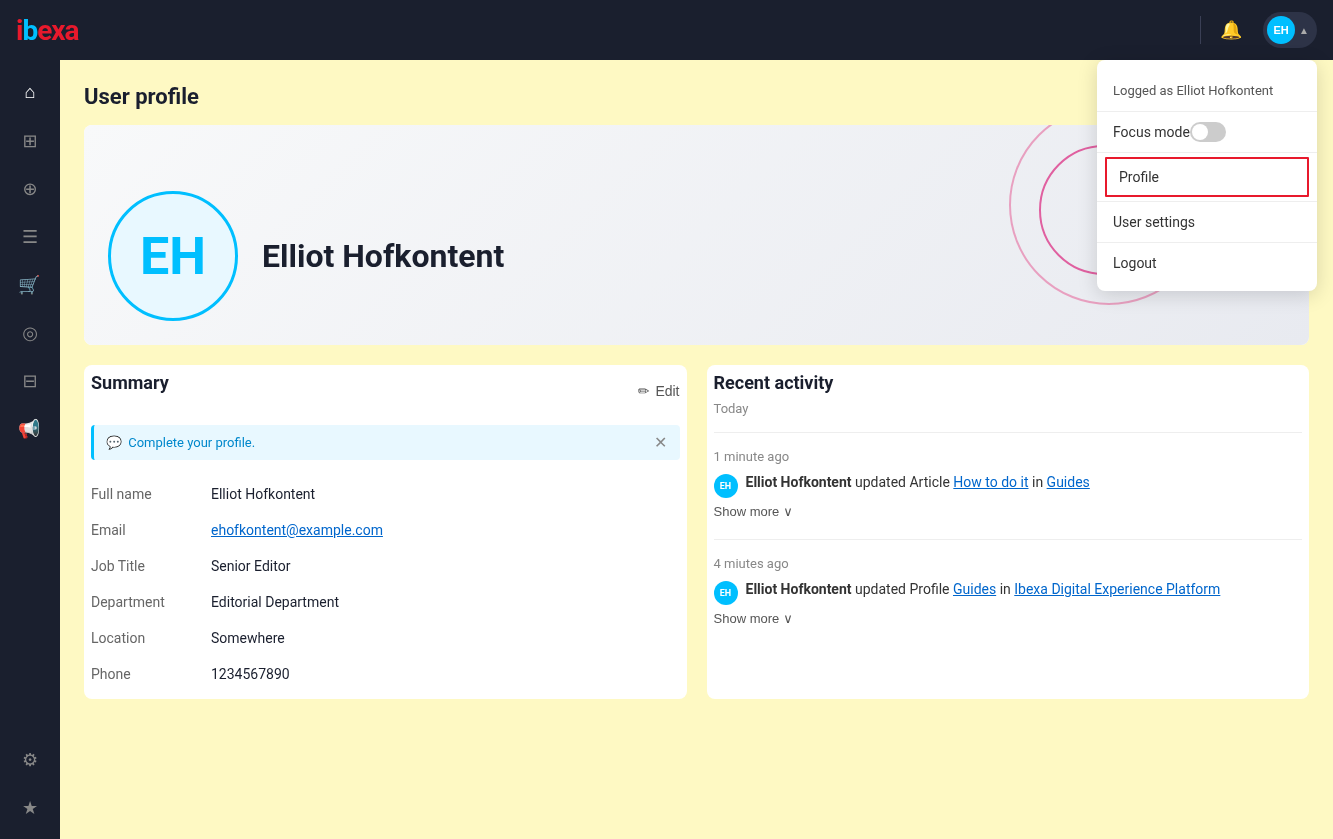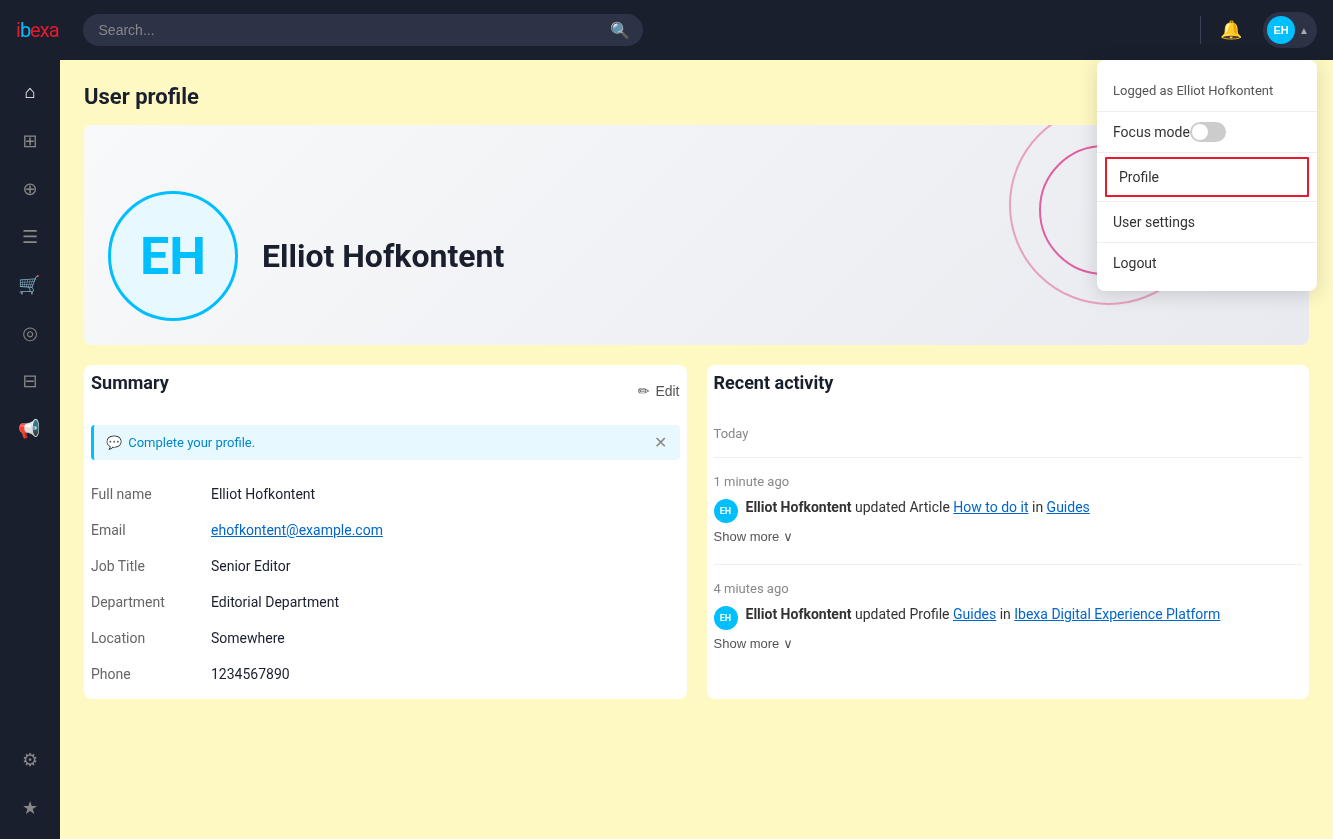--- a/index.html
+++ b/index.html
@@ -13,21 +13,21 @@
       align-items: center;
       padding: 0 16px;
       flex-shrink: 0;
       position: relative;
       z-index: 100;
     }
     .navbar-logo {
       display: flex; align-items: center; margin-right: 24px;
     }
     .logo-text {
-      font-size: 20px; font-weight: 400; color: #fff; letter-spacing: -1px;
+      font-size: 28px; font-weight: 700; color: #fff; letter-spacing: -1px;
     }
     .logo-i { color: #e8192c; }
     .logo-b { color: #00bfff; }
     .logo-e1 { color: #e8192c; }
     .logo-x { color: #e8192c; }
     .logo-a { color: #e8192c; }
 
     .search-bar {
       flex: 1; max-width: 560px; position: relative; margin: 0 auto 0 0;
     }
@@ -171,24 +171,20 @@
   </style>
 </head>
 <body>
 
 <div class="navbar">
   <div class="navbar-logo">
     <span class="logo-text">
       <span class="logo-i">i</span><span class="logo-b">b</span><span class="logo-e1">e</span><span class="logo-x">x</span><span class="logo-a">a</span>
     </span>
   </div>
-  <div class="search-bar">
-    <input type="text" placeholder="Search..." style="">
-    <span class="search-icon-wrap">🔍</span>
-  </div>
   <div class="navbar-right">
     <div class="navbar-divider"></div>
     <button class="bell-btn">🔔</button>
     <button class="user-badge">
       <div class="user-avatar-small">EH</div>
       <span class="user-chevron">▲</span>
     </button>
   </div>
 
   <div class="dropdown-menu">
@@ -306,21 +302,21 @@
             <tr>
               <td>Phone</td>
               <td>1234567890</td>
             </tr>
           </tbody>
         </table>
       </div>
 
       <div class="card">
         <span class="card-title">Recent activity</span>
-        <div style="margin-top:33px;">
+        <div style="margin-top:8px;">
           <div class="activity-day">Today</div>
           <hr class="activity-divider">
 
           <div class="activity-item">
             <div class="activity-time">1 minute ago</div>
             <div class="activity-content">
               <div class="activity-avatar">EH</div>
               <div class="activity-text">
                 <strong>Elliot Hofkontent</strong>
                 <span> updated Article </span>

